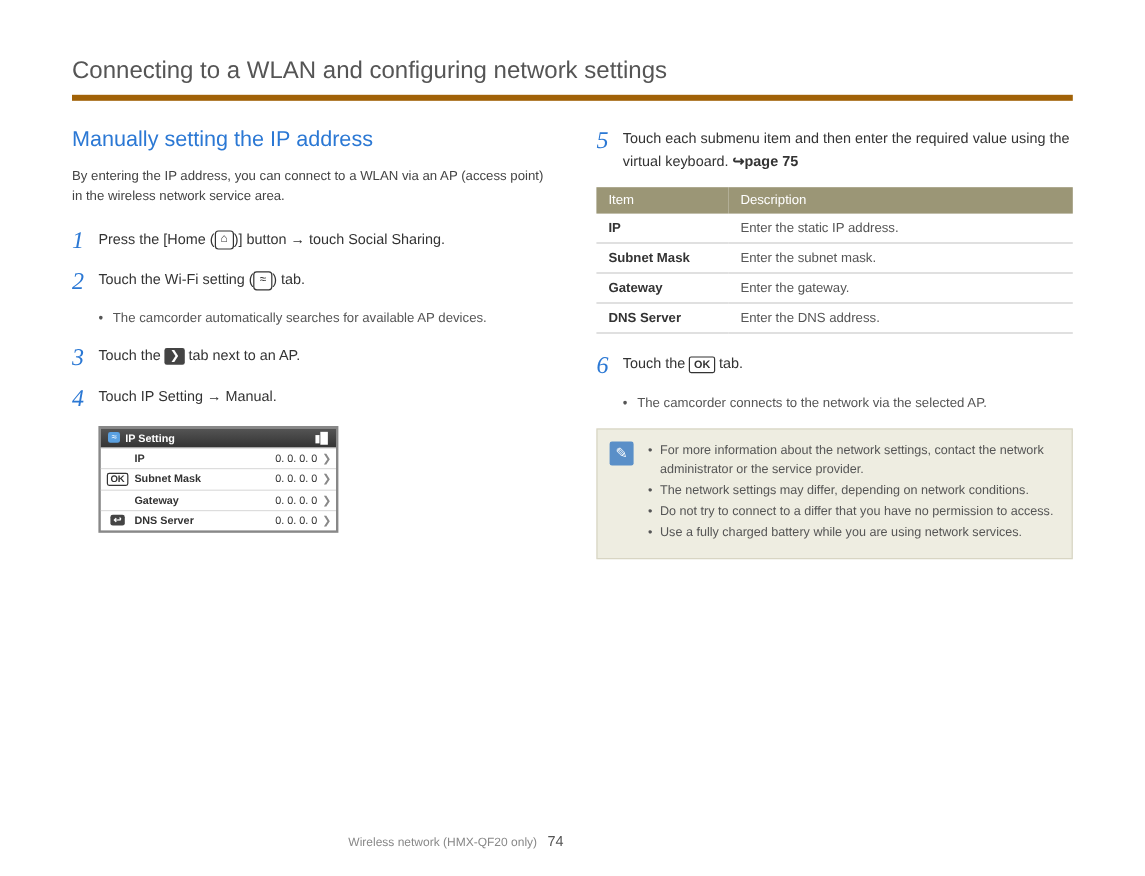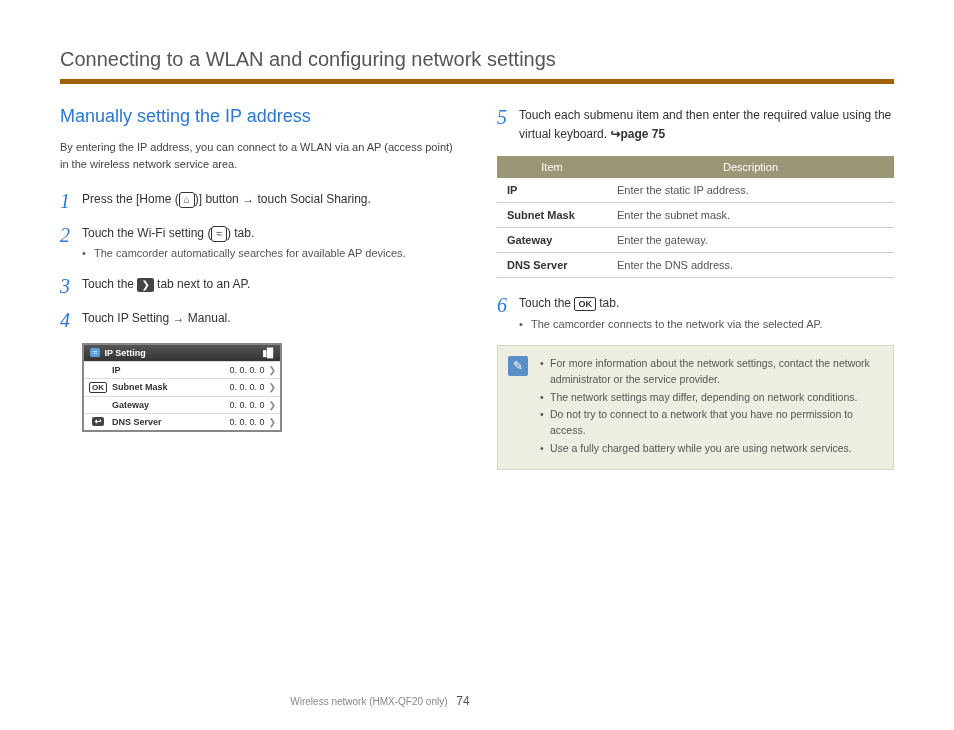--- a/index.html
+++ b/index.html
@@ -5,41 +5,41 @@
 *{margin:0;padding:0;box-sizing:border-box}
 body{font-family:Arial,Helvetica,sans-serif;font-size:12px;color:#333;background:#fff;width:954px;height:730px;padding:48px 60px 0 60px}
 .page-title{font-size:20px;font-weight:normal;color:#555;border-bottom:5px solid #a16207;padding-bottom:8px;margin-bottom:22px}
 .cols{display:flex;gap:40px}
 .col{flex:1}
 .section-title{font-size:18px;color:#2b78d4;font-weight:normal;margin-bottom:12px}
 .intro{font-size:11px;color:#444;line-height:1.5;margin-bottom:18px}
 .step{display:flex;margin-bottom:12px;font-size:12px;line-height:1.6}
 .step-num{font-family:Georgia,serif;font-style:italic;font-size:20px;color:#2b78d4;width:22px;flex-shrink:0;line-height:1.1}
 .step-body{flex:1}
-.step-sub{font-size:11px;color:#555;margin-top:2px;padding-left:12px;position:relative}
+.step-sub{font-size:11px;color:#555;margin-top:14px;padding-left:12px;position:relative}
 .step-sub::before{content:"•";position:absolute;left:0}
 b{font-weight:normal}
 .ref-arrow{font-weight:bold}
 .btn-ico{display:inline-block;border:1px solid #333;border-radius:3px;padding:0 4px;font-size:10px;line-height:14px;vertical-align:middle;background:#fff}
 .btn-ok{display:inline-block;border:1px solid #333;border-radius:2px;padding:0 3px;font-size:9px;font-weight:bold;line-height:12px;vertical-align:middle;background:#fff}
 .btn-arrow{display:inline-block;background:#444;color:#fff;border-radius:2px;padding:0 4px;font-size:10px;line-height:14px;vertical-align:middle}
 .ipbox{border:2px solid #888;width:200px;margin-left:22px;margin-top:6px;font-size:9px;background:#fff}
 .ipbox-hdr{background:linear-gradient(#555,#333);color:#fff;padding:3px 6px;display:flex;align-items:center;gap:4px}
 .ipbox-hdr .wifi-ico{background:#5aa0e0;border-radius:2px;padding:0 3px;font-size:8px}
 .ipbox-hdr .title{flex:1;font-weight:bold}
 .ipbox-hdr .batt{font-size:9px}
 .ipbox-row{display:flex;align-items:center;padding:3px 0;border-top:1px solid #ddd}
 .ipbox-left{width:28px;text-align:center;font-weight:bold;font-size:8px}
 .ipbox-left .okb{border:1px solid #333;border-radius:2px;display:inline-block;padding:0 2px;background:#fff}
 .ipbox-left .bk{display:inline-block;background:#444;color:#fff;border-radius:2px;padding:0 3px}
 .ipbox-label{flex:1;font-weight:bold}
 .ipbox-val{padding-right:4px;color:#333}
 .ipbox-chev{color:#888;padding-right:4px}
 table.desc{width:100%;border-collapse:collapse;font-size:11px;margin:8px 0 16px 0}
-table.desc th{background:#9b9676;color:#fff;text-align:center;padding:5px 10px;font-weight:normal}
+table.desc th{background:#9b9676;color:#fff;text-align:left;padding:5px 10px;font-weight:normal}
 table.desc td{padding:6px 10px;border-bottom:1px solid #ccc;color:#555}
 table.desc td:first-child{font-weight:bold;color:#333;width:110px}
 .note-box{background:#eeede1;border:1px solid #d8d5c3;padding:10px 12px 10px 42px;font-size:10.5px;color:#555;position:relative;line-height:1.5}
 .note-box .note-ico{position:absolute;left:10px;top:10px;width:20px;height:20px;background:#5a8fc8;border-radius:2px;color:#fff;display:flex;align-items:center;justify-content:center;font-size:12px}
 .note-box li{list-style:none;position:relative;padding-left:10px;margin-bottom:2px}
 .note-box li::before{content:"•";position:absolute;left:0}
 .footer{position:absolute;bottom:22px;left:0;width:760px;text-align:center;font-size:10px;color:#888}
 .footer .pg{font-size:12px;color:#555;margin-left:6px}
 </style>
 </head>
@@ -153,21 +153,21 @@
         <span>Touch the </span><span class="btn-ok">OK</span><span> tab.</span>
         <div class="step-sub">The camcorder connects to the network via the selected AP.</div>
       </div>
     </div>
 
     <div class="note-box">
       <div class="note-ico">✎</div>
       <ul>
         <li>For more information about the network settings, contact the network administrator or the service provider.</li>
         <li>The network settings may differ, depending on network conditions.</li>
-        <li>Do not try to connect to a network that you have no permission to access.</li>
+        <li>Do not try to connect to a differ that you have no permission to access.</li>
         <li>Use a fully charged battery while you are using network services.</li>
       </ul>
     </div>
   </div>
 </div>
 
 <div class="footer">
   <span>Wireless network (HMX-QF20 only)</span>
   <span class="pg">74</span>
 </div>

